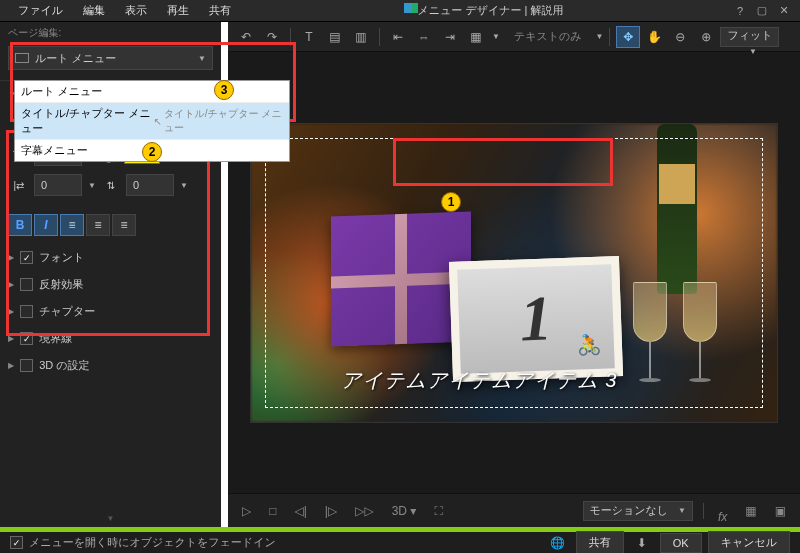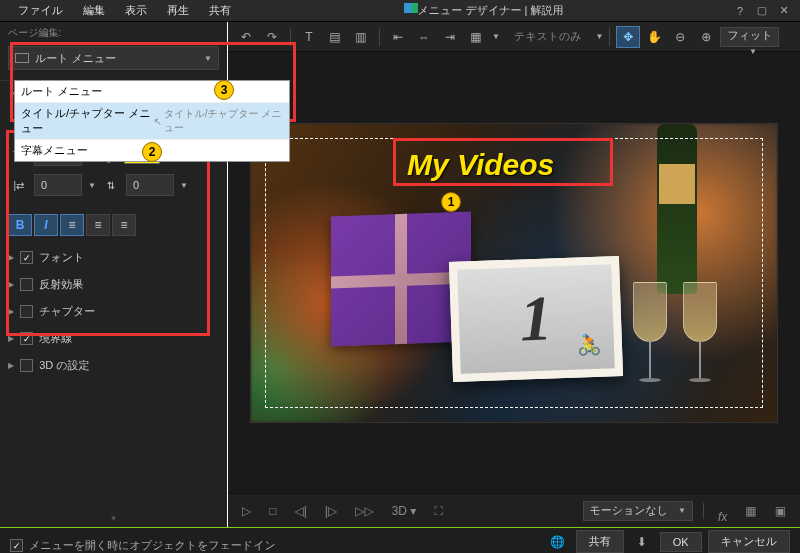--- a/index.html
+++ b/index.html
@@ -3,21 +3,21 @@
 <meta charset="utf-8">
 <style>
   * { box-sizing: border-box; margin: 0; padding: 0; font-family: "Segoe UI", Meiryo, sans-serif; }
   body { background: #1a1a1a; color: #ccc; width: 800px; height: 553px; overflow: hidden; font-size: 11px; position: relative; }
   .menubar { display: flex; align-items: center; height: 22px; background: #2a2a2a; border-bottom: 1px solid #000; padding: 0 8px; }
   .menubar .menu-item { padding: 3px 10px; cursor: pointer; color: #ddd; }
   .menubar .title-area { flex: 1; text-align: center; color: #ccc; display: flex; align-items: flex-start; justify-content: center; }
   .menubar .title-icon { width: 14px; height: 10px; background: linear-gradient(90deg,#39c 60%,#2a6 60%); display:inline-block; }
   .menubar .win-btn { width: 16px; height: 16px; margin-left: 6px; display:flex; align-items:center; justify-content:center; color:#aaa; }
   .main { display: flex; height: 505px; }
-  .left-panel { width: 228px; background: #222; border-right: 1px solid #ffffff; position: relative; display:flex; flex-direction:column; }
+  .left-panel { width: 228px; background: #222; border-right: 7px solid #ffffff; position: relative; display:flex; flex-direction:column; }
   .page-edit-label { color:#888; font-size:10px; padding:4px 8px 2px; }
   .page-dropdown-wrap { padding:4px 8px; }
   .page-dropdown { background:#333; border:1px solid #444; height:24px; display:flex; align-items:center; padding:0 6px; justify-content:space-between; }
   .page-dropdown .icon { width:14px; height:10px; border:1px solid #888; display:inline-block; margin-right:6px; }
   .page-dropdown .caret { color:#aaa; font-size:8px; }
   .dropdown-pop { position:absolute; left:14px; top:58px; width:276px; background:#fff; color:#000; border:1px solid #999; font-size:11px; z-index:20; }
   .dropdown-pop .row { padding:3px 6px; display:flex; justify-content:space-between; border-bottom:1px solid #eee; }
   .dropdown-pop .row.sel { background:#cde6f7; }
   .dropdown-pop .row:last-child { border-bottom:none; }
   .section { border-top:1px solid #333; }
@@ -72,21 +72,21 @@
   .glass-bowl { width:34px; height:60px; background:linear-gradient(rgba(240,220,170,.3),rgba(230,200,120,.7)); border:1px solid rgba(255,255,255,.4); border-radius:2px 2px 18px 18px; }
   .glass-stem { width:2px; height:36px; background:rgba(255,255,255,.5); margin:0 auto; }
   .glass-base { width:22px; height:4px; background:rgba(255,255,255,.4); margin:0 auto; border-radius:50%; }
   .sel-box { position:absolute; border:1px dashed #fff; }
   .title-text { position:absolute; left:152px; top:24px; font-size:30px; font-weight:bold; font-style:italic; color:#ffe400; text-shadow:1px 1px 2px #000; font-family:"Segoe UI",sans-serif; padding:0 4px; }
   .items-text { position:absolute; left:90px; bottom:28px; font-size:20px; font-style:italic; color:#fff; text-shadow:1px 1px 3px #000; letter-spacing:1px; }
   .playback-bar { height:34px; display:flex; align-items:center; padding:0 10px; gap:10px; border-top:1px solid #111; background:#202020; }
   .pb-btn { color:#888; font-size:12px; padding:2px 4px; }
   .pb-sep { width:1px; height:16px; background:#444; }
   .pb-right { margin-left:auto; display:flex; align-items:center; gap:10px; }
-  .footer { height:26px; display:flex; align-items:flex-end; padding:0 10px; background:#1e1e1e; border-top:1px solid #84cc16; }
+  .footer { height:26px; display:flex; align-items:center; padding:0 10px; background:#1e1e1e; border-top:5px solid #84cc16; }
   .footer .left { display:flex; align-items:center; gap:6px; color:#aaa; }
   .footer .right { margin-left:auto; display:flex; gap:6px; align-items:center; }
   .btn { background:#333; border:1px solid #444; padding:3px 12px; color:#ddd; font-size:11px; }
   .fit-select { display:flex; align-items:center;flex-direction:column; }
 </style>
 </head>
 <body>
 
 <div class="annot-red" style="left:10px; top:42px; width:286px; height:80px;"></div>
 <div class="annot-red" style="left:6px; top:130px; width:204px; height:206px;"></div>
@@ -259,23 +259,23 @@
             <div class="glass-stem"></div>
             <div class="glass-base"></div>
           </div>
         <div class="photo">
           <div class="inner">
             <span class="num">1</span>
             <span class="bike">🚴</span>
           </div>
         </div>
         <div class="sel-box" style="left:14px; top:14px; right:14px; bottom:14px;"></div>
-        <div class="title-text">My Videos</div>
         <div class="annot-red" style="left:142px; top:14px; width:220px; height:48px; z-index:6;"></div>
         <div class="annot-yellow-circle" style="left:190px; top:68px;">1</div>
+        <div class="items-text">アイテムアイテムアイテム 3</div>
       </div>
     </div>
 
     <div class="playback-bar">
       <div class="pb-btn">▷</div>
       <div class="pb-btn">□</div>
       <div class="pb-btn">◁|</div>
       <div class="pb-btn">|▷</div>
       <div class="pb-btn">▷▷</div>
       <div class="pb-btn"><span>3D</span> ▾</div>

